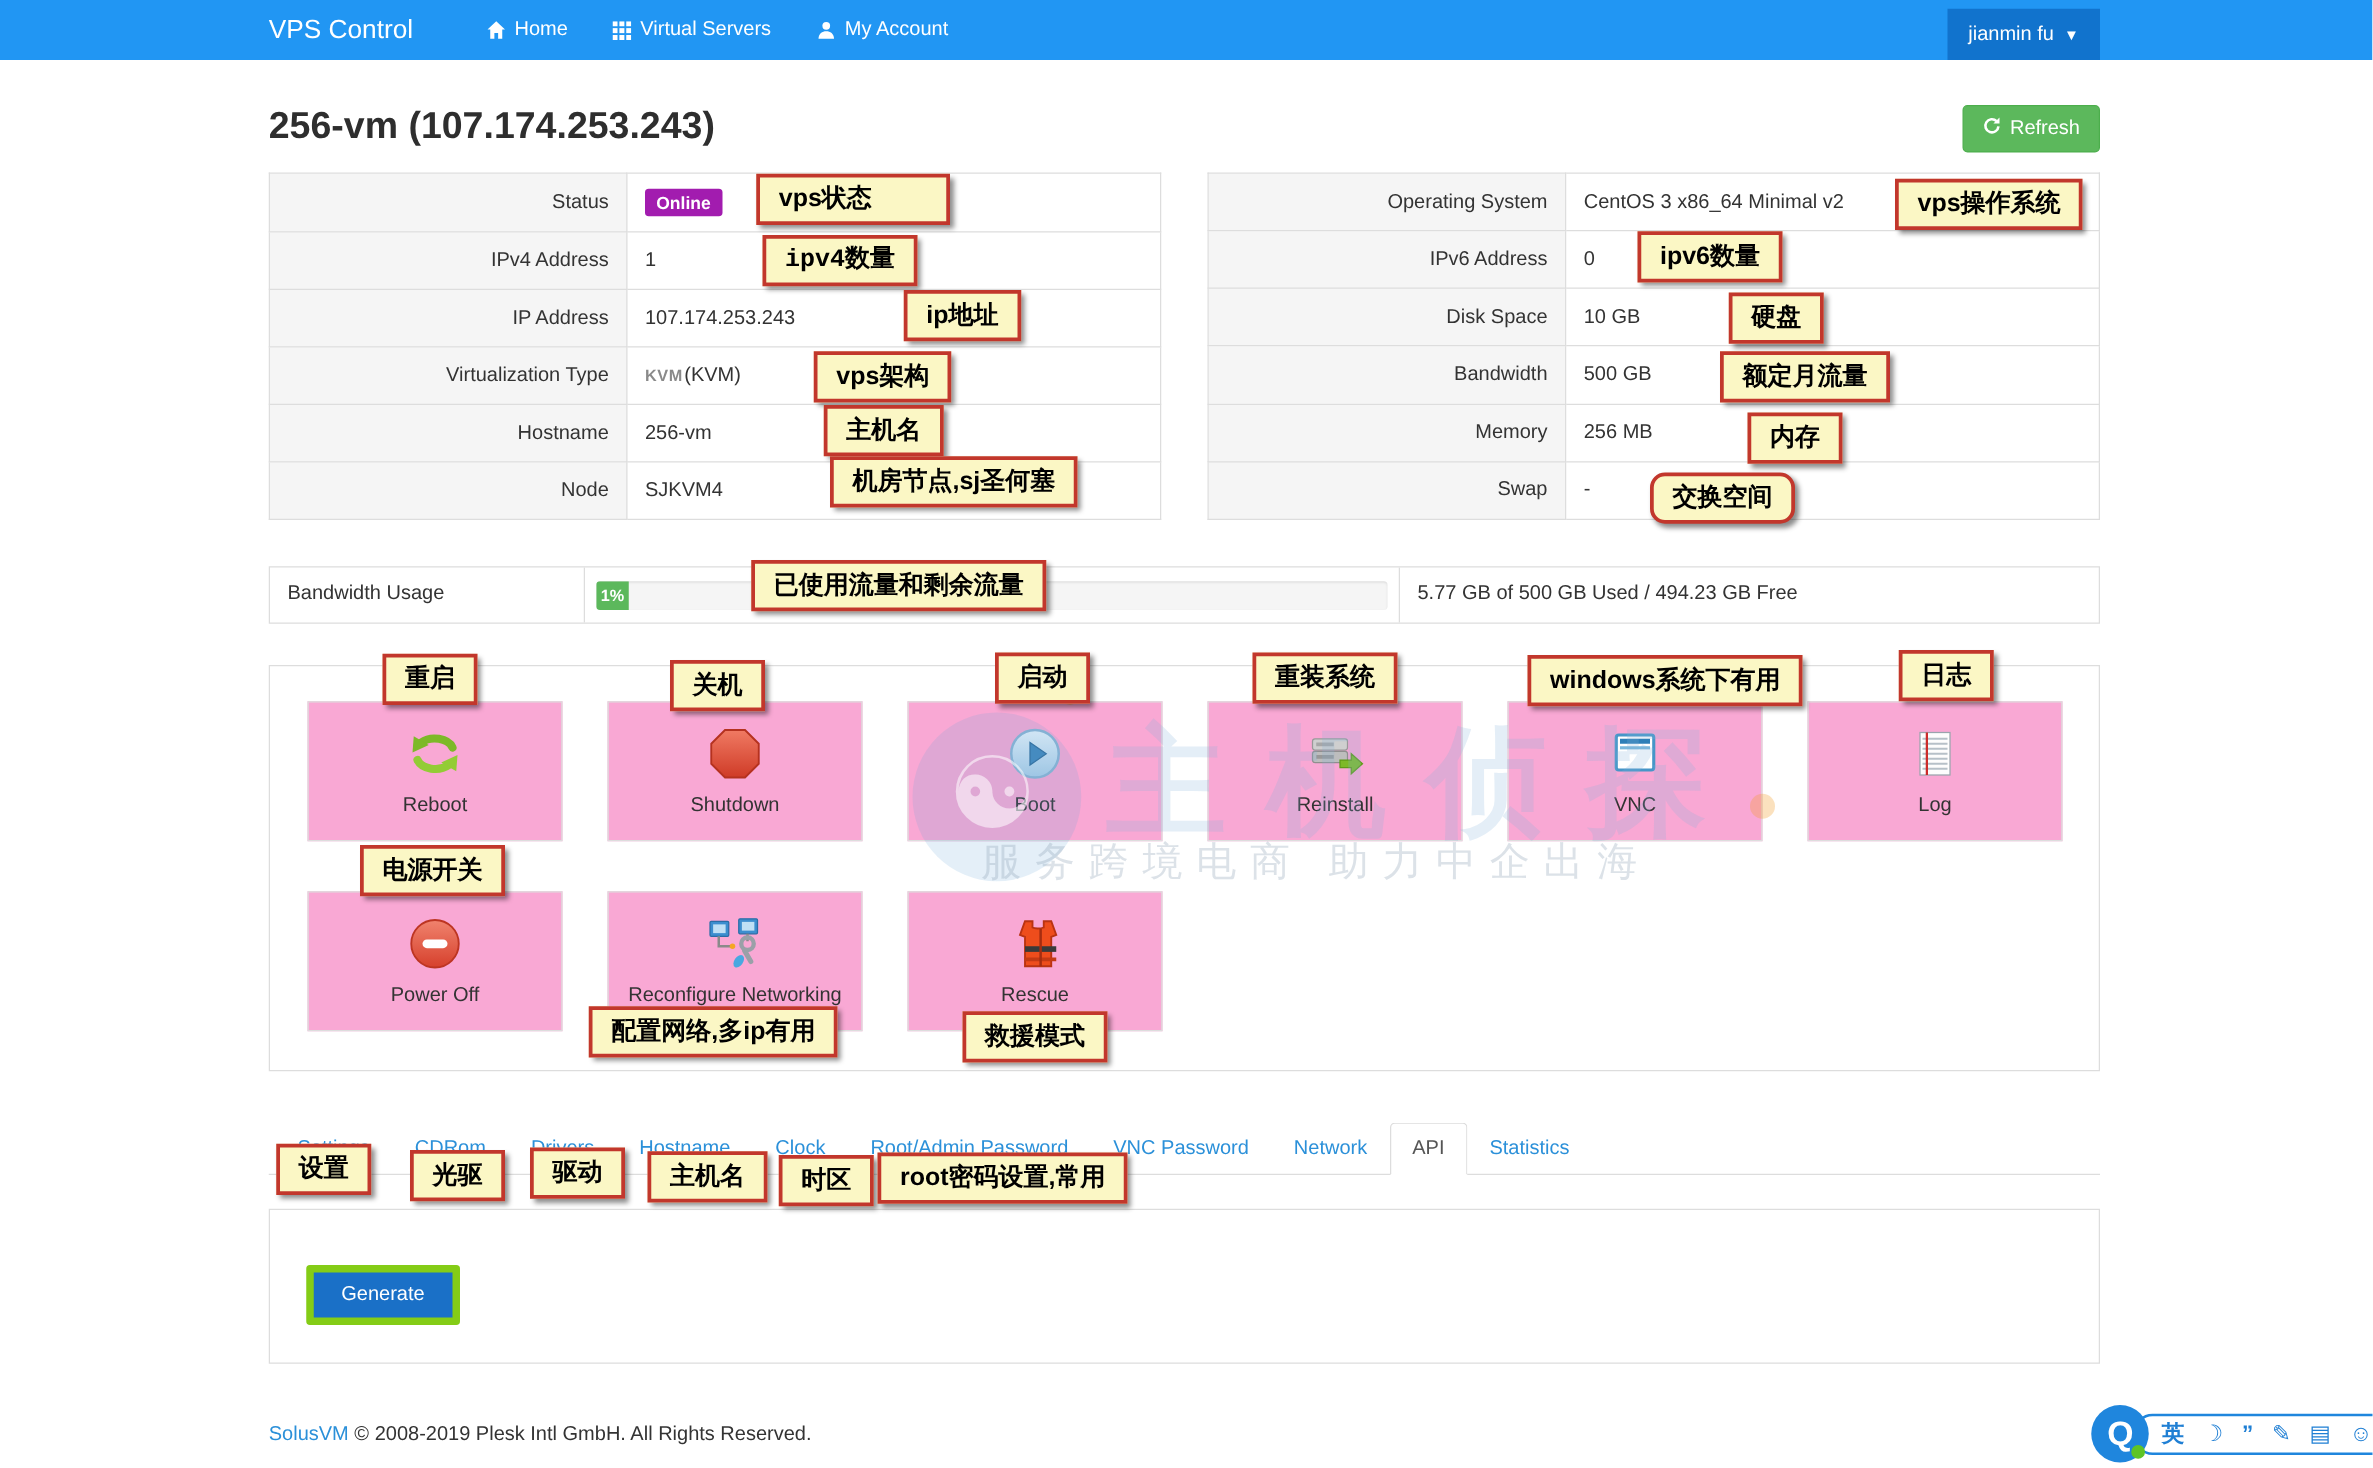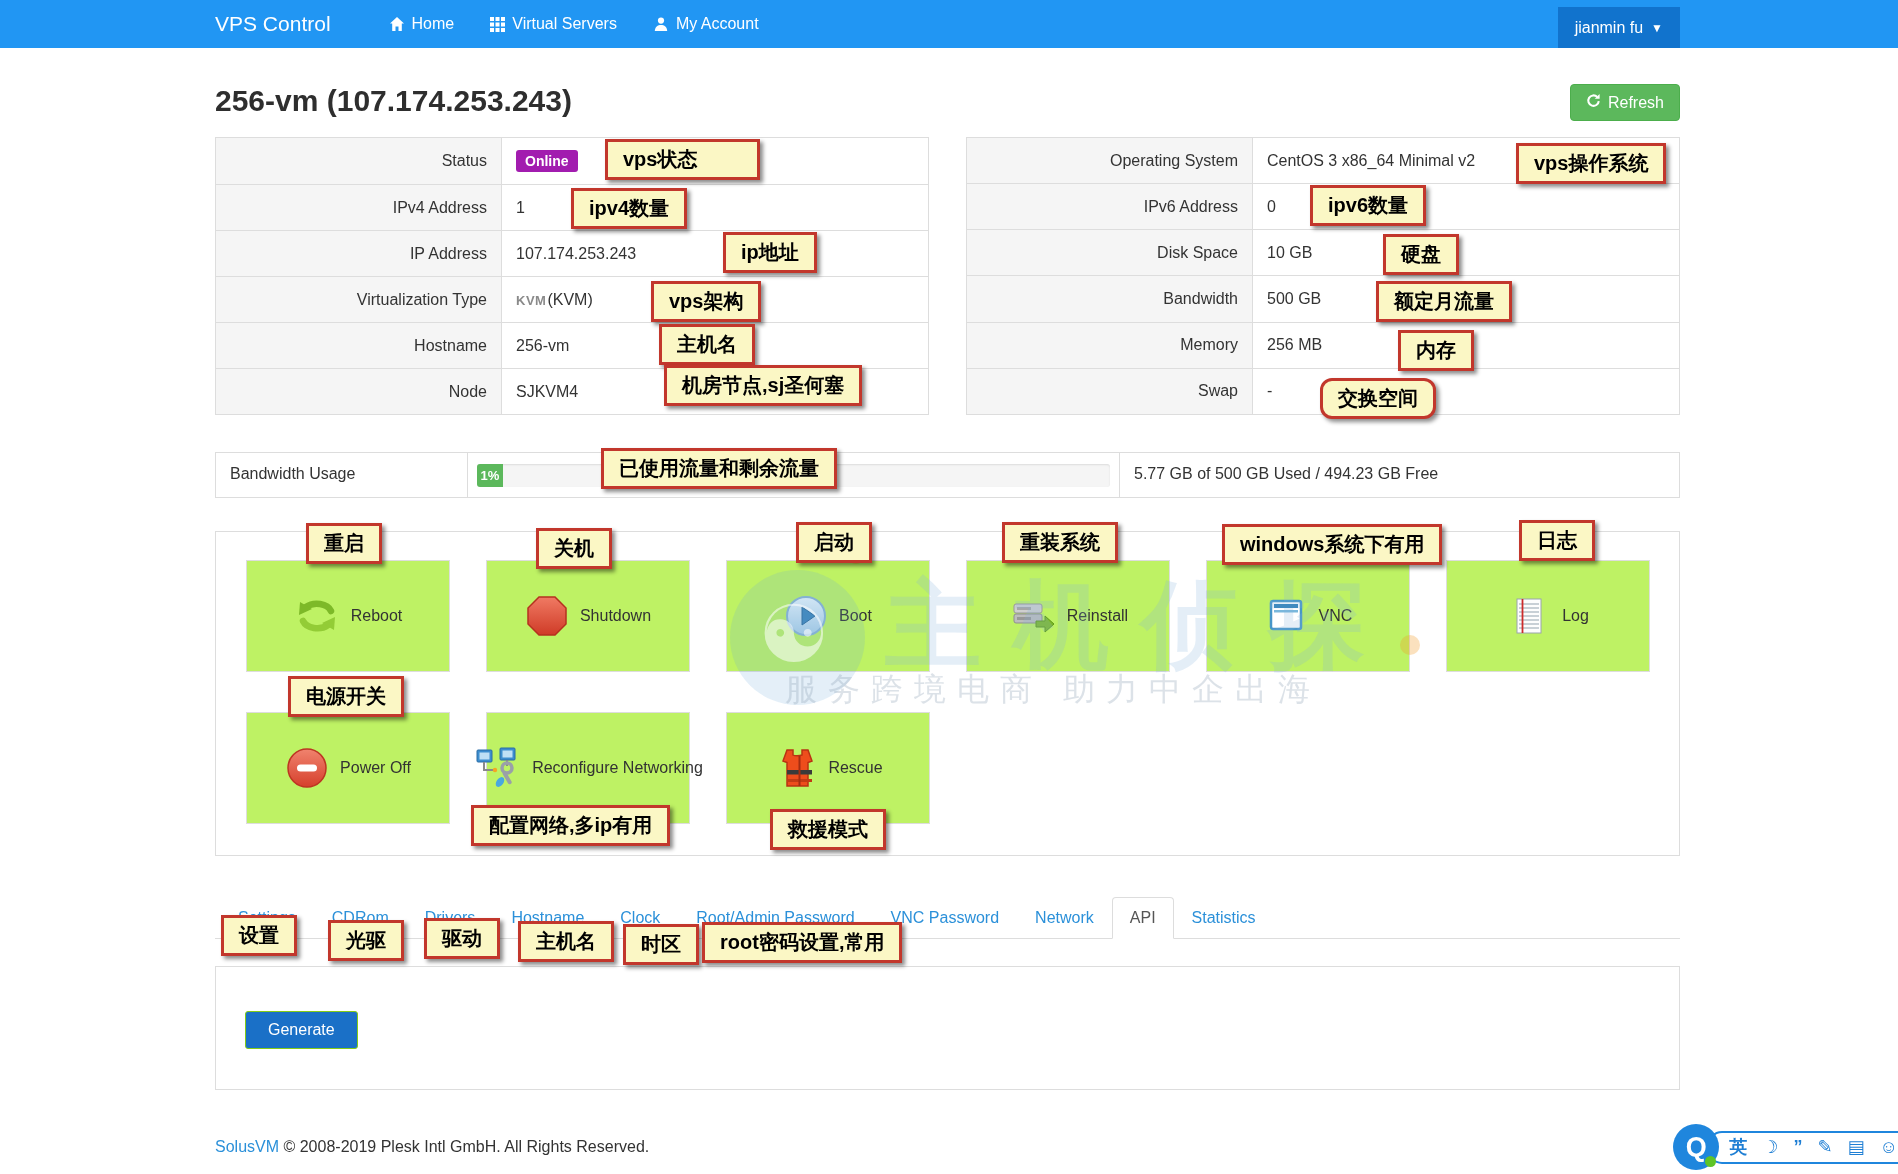--- a/index.html
+++ b/index.html
@@ -39,34 +39,34 @@
   .bw-barzone { width:653px; border-left:1px solid #ddd; border-right:1px solid #ddd; padding:11px 9px; }
   .bw-track { position:relative; height:23px; background:#f5f5f5; border-radius:3px;
     box-shadow:inset 0 1px 2px rgba(0,0,0,0.1); overflow:hidden; }
   .bw-fill { position:absolute; left:0; top:0; bottom:0; width:26px; background:#5cb85c;
     color:#fff; font-size:13px; font-weight:bold; text-align:center; line-height:23px; }
   .bw-summary { flex:1; padding:12px 14px; font-size:16px; }
 
   
   .actions-panel { border:1px solid #ddd; margin-top:33px; padding:28px 0 0 30px; height:325px; background:#fff; }
   .actions-row { display:flex; gap:36px; margin-bottom:40px; }
-  .tile { width:204px; height:112px; border:1px solid #ddd; background:#bef264; display:flex; flex-direction:row;
+  .tile { width:204px; height:112px; border:1px solid #ddd; background:#f9a8d4; display:flex; flex-direction:column;
     align-items:center; justify-content:center; gap:11px; cursor:pointer; }
   .tile svg { display:block; }
   .tile-label { font-size:16px; color:#333; white-space:nowrap; }
 
   
   .tabs { margin-top:38px; border-bottom:1px solid #ddd; display:flex; align-items:flex-end; height:45px; padding-left:5px; }
   .tab { font-size:16px; color:#2b90d9; padding:11px 17px; cursor:pointer; border:1px solid transparent; margin-bottom:-1px; white-space:nowrap; }
   .tab.active { color:#555; background:#fff; border:1px solid #ddd; border-bottom-color:#fff; border-radius:4px 4px 0 0; cursor:default; }
 
   
   .api-panel { border:1px solid #ddd; margin-top:27px; padding:27px 29px; height:124px; }
   .api-msg { font-size:16px; color:#333; }
-  .btn-generate { margin-top:17px; background:#1a70c7; color:#fff; border:1px solid #84cc16; border-radius:3px;
+  .btn-generate { margin-top:17px; background:#1a70c7; color:#fff; border:6px solid #84cc16; border-radius:3px;
     font-size:16px; padding:9px 22px; cursor:pointer; }
 
   
   .footer { margin-top:48px; font-size:16px; color:#333; }
   .footer a { color:#2b90d9; text-decoration:none; cursor:pointer; }
 
   
   .callout { position:absolute; z-index:30; background:#fbf7c5; border:3px solid #c2372c; padding:4px 15px;
     font-size:20px; font-weight:bold; color:#000; white-space:nowrap; line-height:1.35;
     box-shadow:3px 3px 4px rgba(0,0,0,0.45); }
@@ -374,21 +374,21 @@
 
 <div class="watermark">
   <div class="wm-circle"></div>
   <div class="wm-dot1"></div>
   <div class="wm-dot2"></div>
   <div class="wm-title">主机侦探</div>
   <div class="wm-sub">服务跨境电商 助力中企出海</div>
 </div>
 
 <div class="callout" style="left:605px;top:139px;padding-right:60px;">vps状态</div>
-<div class="callout" style="left:571px;top:188px;">ipv4数量</div>
+<div class="callout" style="left:610px;top:188px;font-family:Liberation Mono, monospace;">ipv4数量</div>
 <div class="callout" style="left:723px;top:232px;">ip地址</div>
 <div class="callout" style="left:651px;top:281px;">vps架构</div>
 <div class="callout" style="left:659px;top:324px;">主机名</div>
 <div class="callout" style="left:664px;top:365px;">机房节点,sj圣何塞</div>
 <div class="callout" style="left:1516px;top:143px;">vps操作系统</div>
 <div class="callout" style="left:1310px;top:185px;">ipv6数量</div>
 <div class="callout" style="left:1383px;top:234px;">硬盘</div>
 <div class="callout" style="left:1376px;top:281px;">额定月流量</div>
 <div class="callout" style="left:1398px;top:330px;">内存</div>
 <div class="callout" style="left:1320px;top:378px;border-radius:12px;">交换空间</div>

